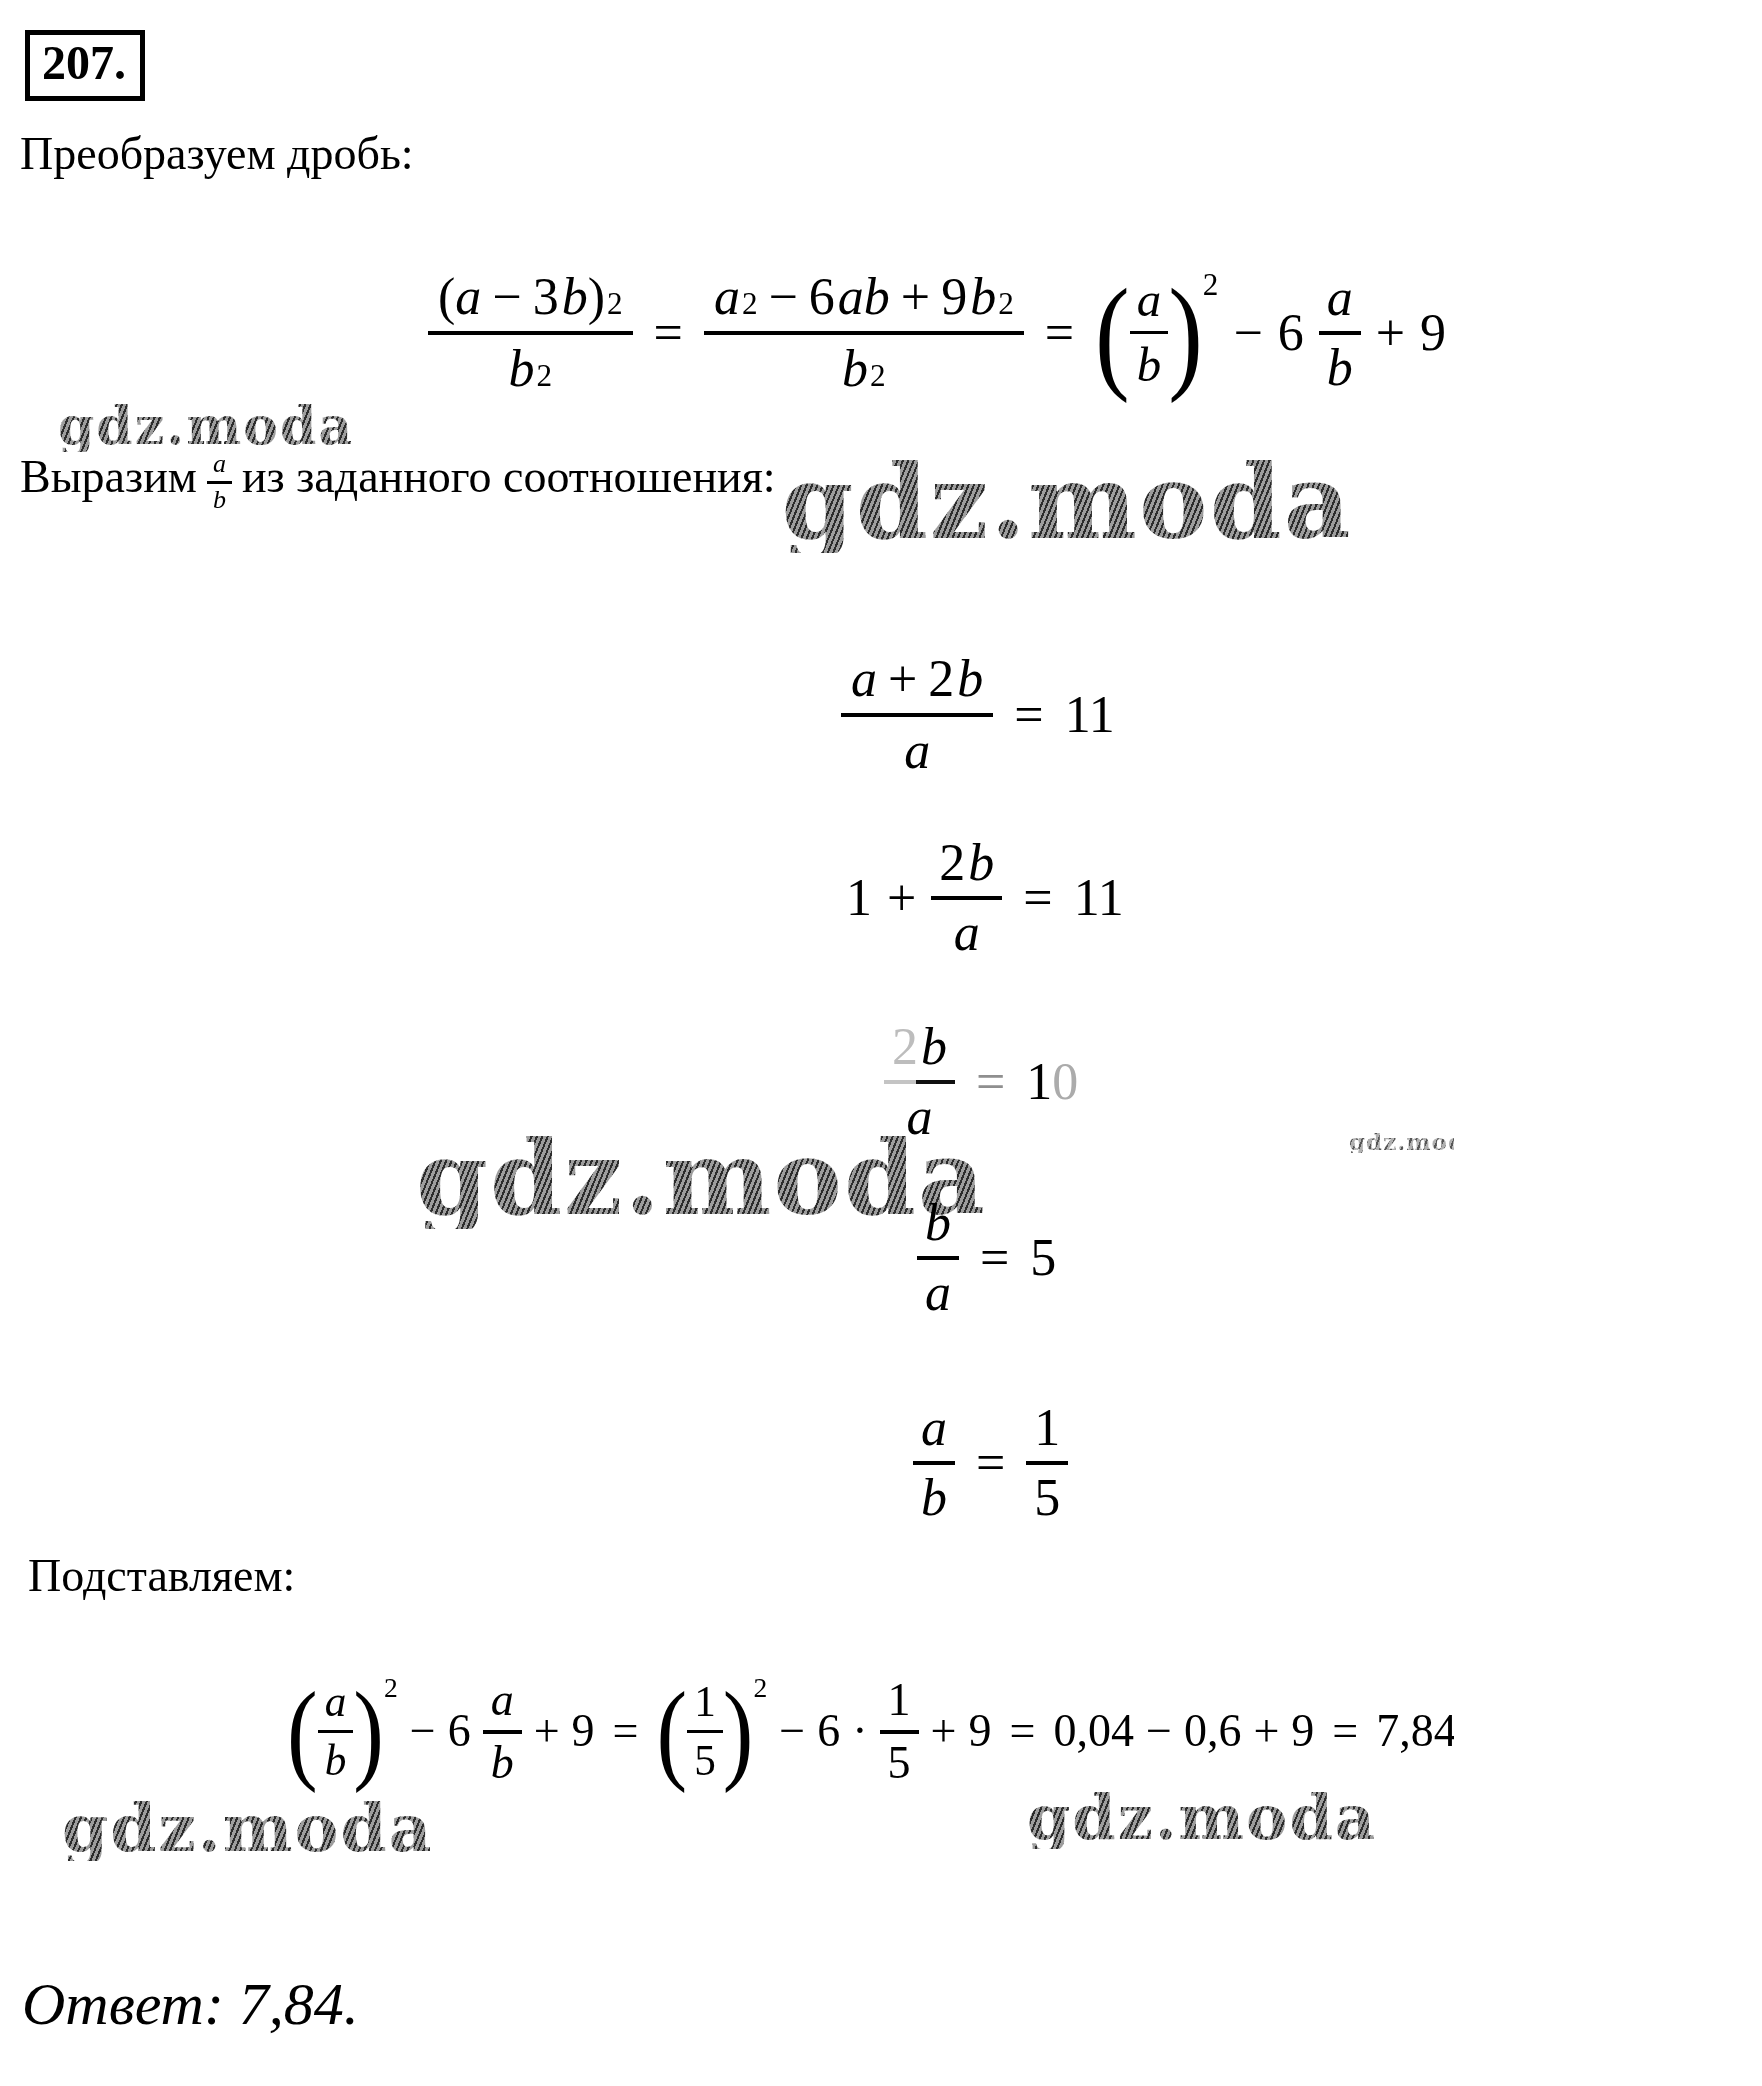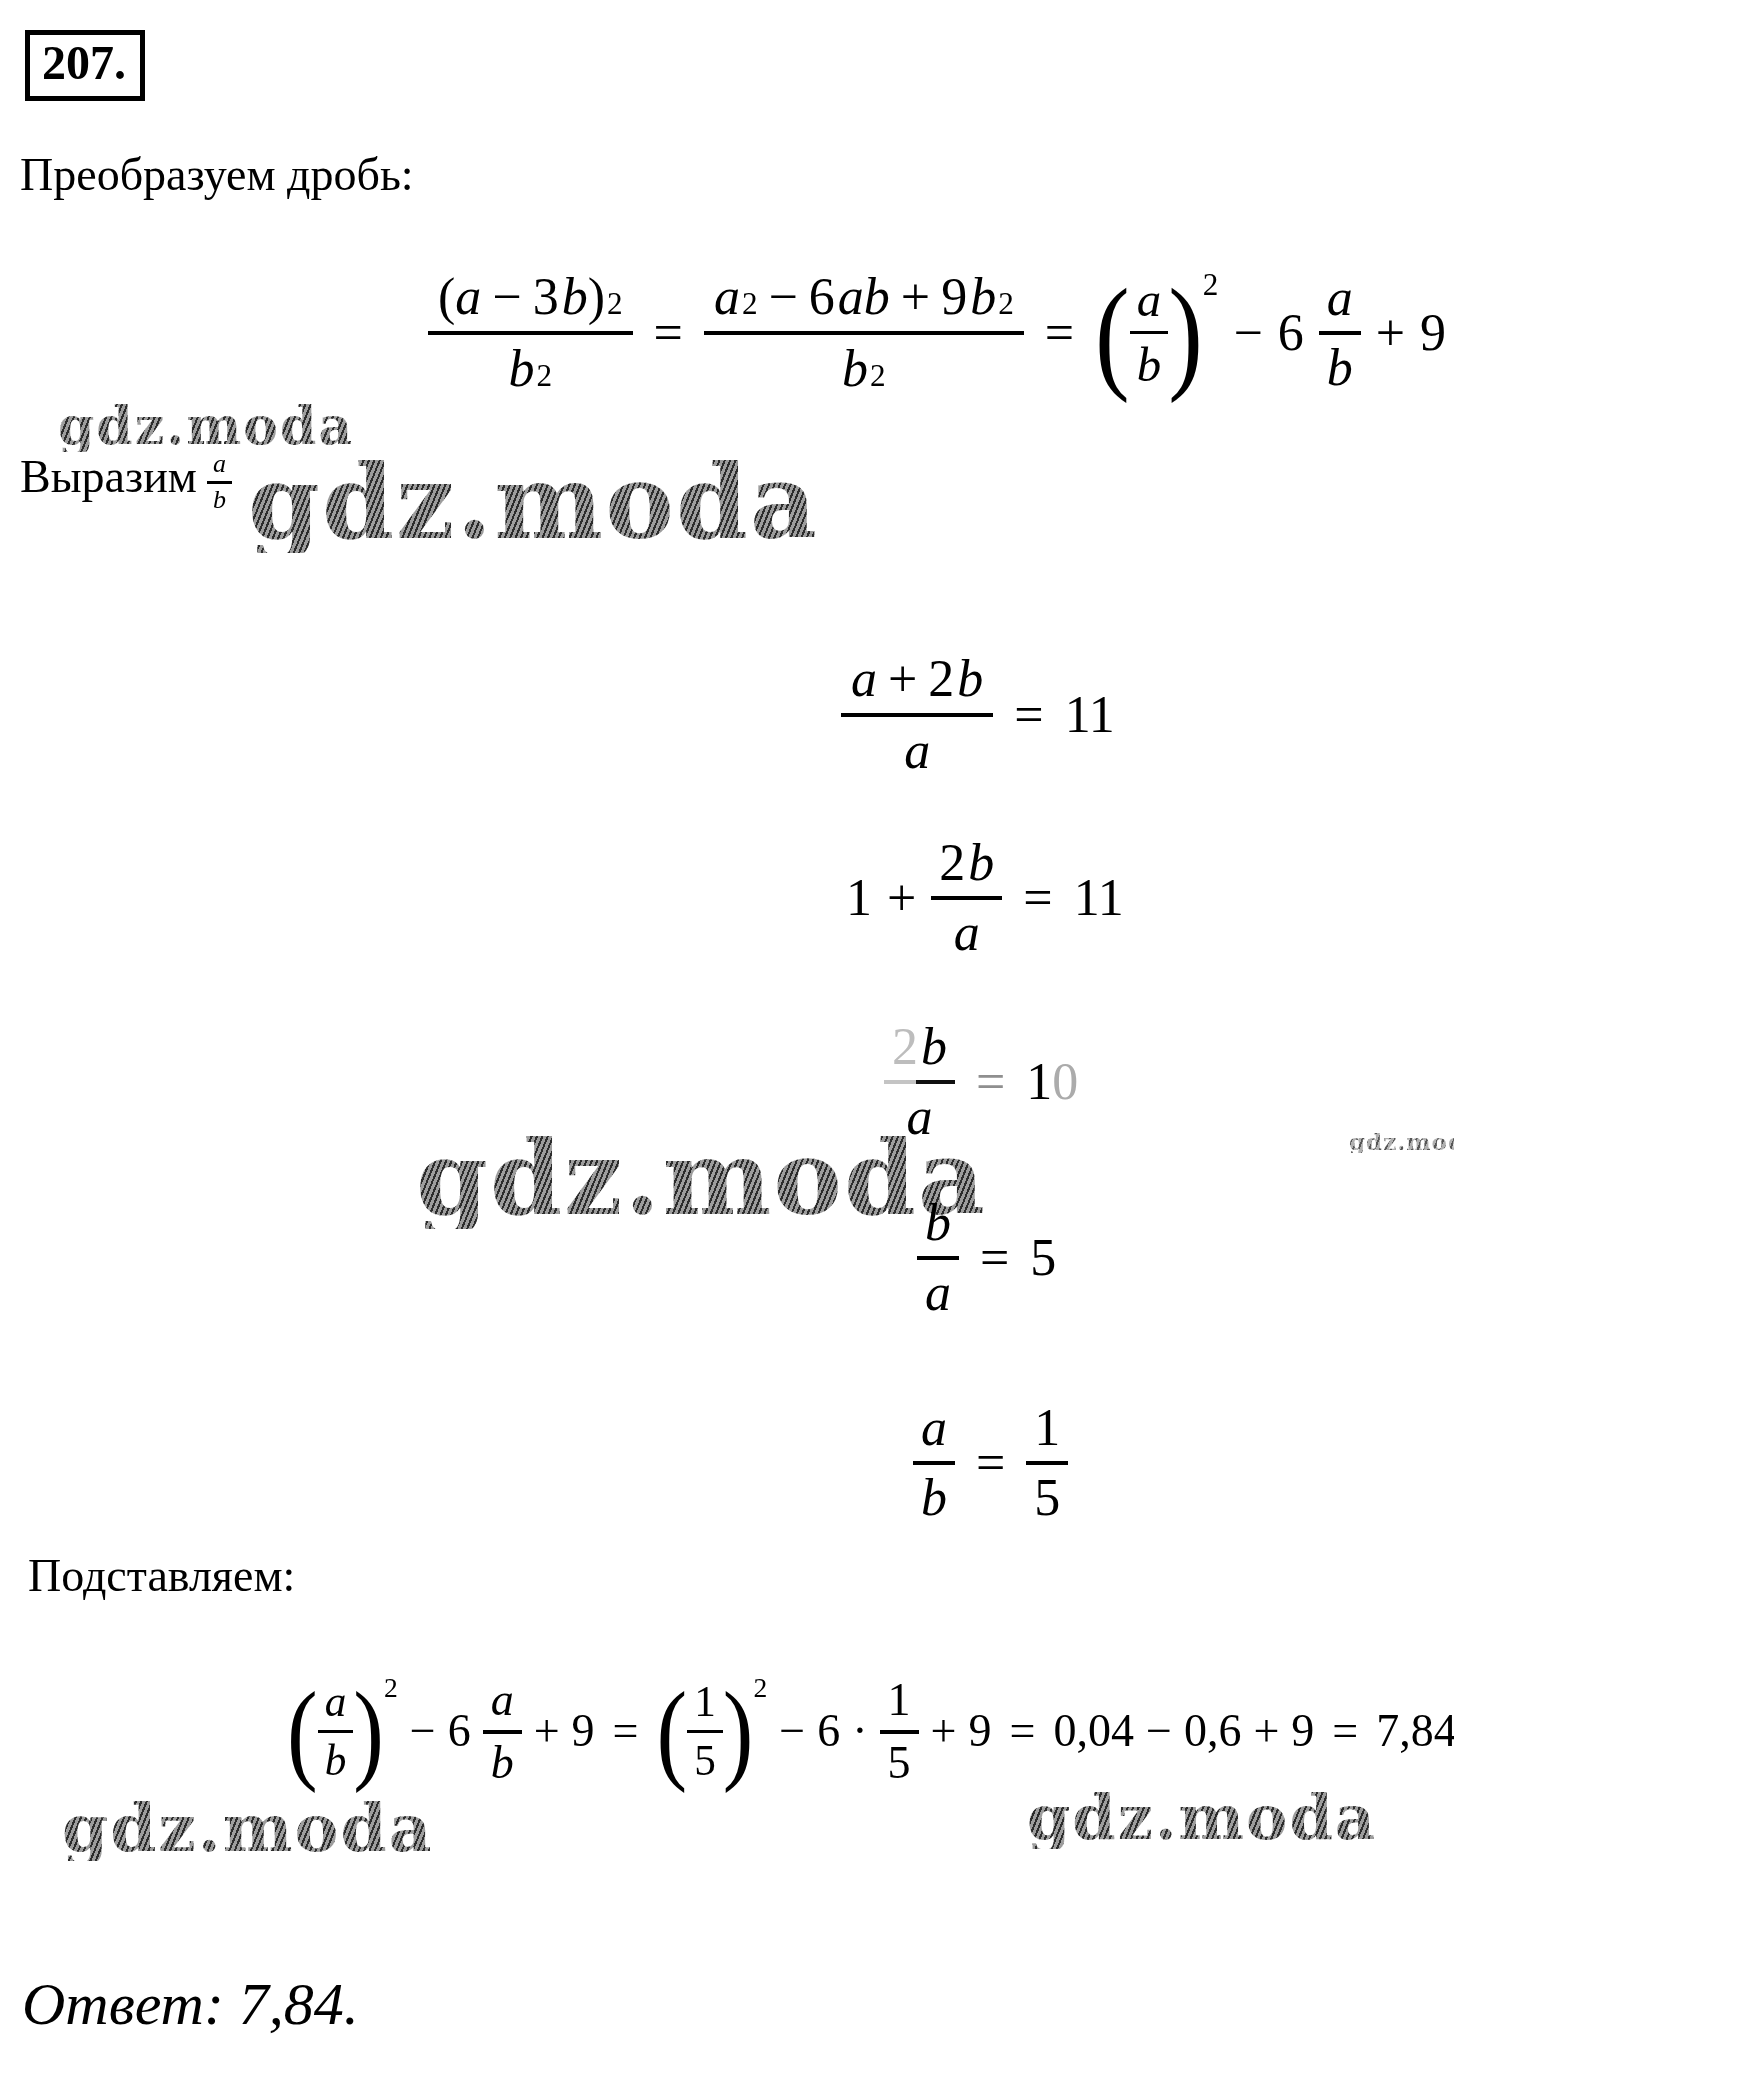--- a/index.html
+++ b/index.html
@@ -62,21 +62,21 @@
 </style>
 </head>
 <body>
 
 <div class="page">
 
   <div class="numbox">
     <span>207.</span>
   </div>
 
-  <div class="hline" style="left:20px;top:149px;">Преобразуем дробь:</div>
+  <div class="hline" style="left:20px;top:128px;">Преобразуем дробь:</div>
 
   <div class="eq" style="left:428px;top:227px;height:211px;">
     <span class="frac">
       <span class="num">
           <span>(</span>
           <span class="it">a</span>
           <span class="op">−</span>
           <span>3</span>
           <span class="it tt">b</span>
           <span>)</span>
@@ -138,20 +138,21 @@
   <div class="express">
     <span>Выразим</span>
     <span class="frac inline-frac">
       <span class="num">
           <span class="it">a</span>
         </span>
       <span class="den">
           <span class="it">b</span>
         </span>
     </span>
+    <span>из заданного соотношения:</span>
     <span class="wm wm-inline">gdz.moda</span>
   </div>
 
   <div class="eq" style="left:841px;top:629px;height:171px;">
     <span class="frac">
       <span class="num">
           <span class="it">a</span>
           <span class="op">+</span>
           <span>2</span>
           <span class="it tt">b</span>

